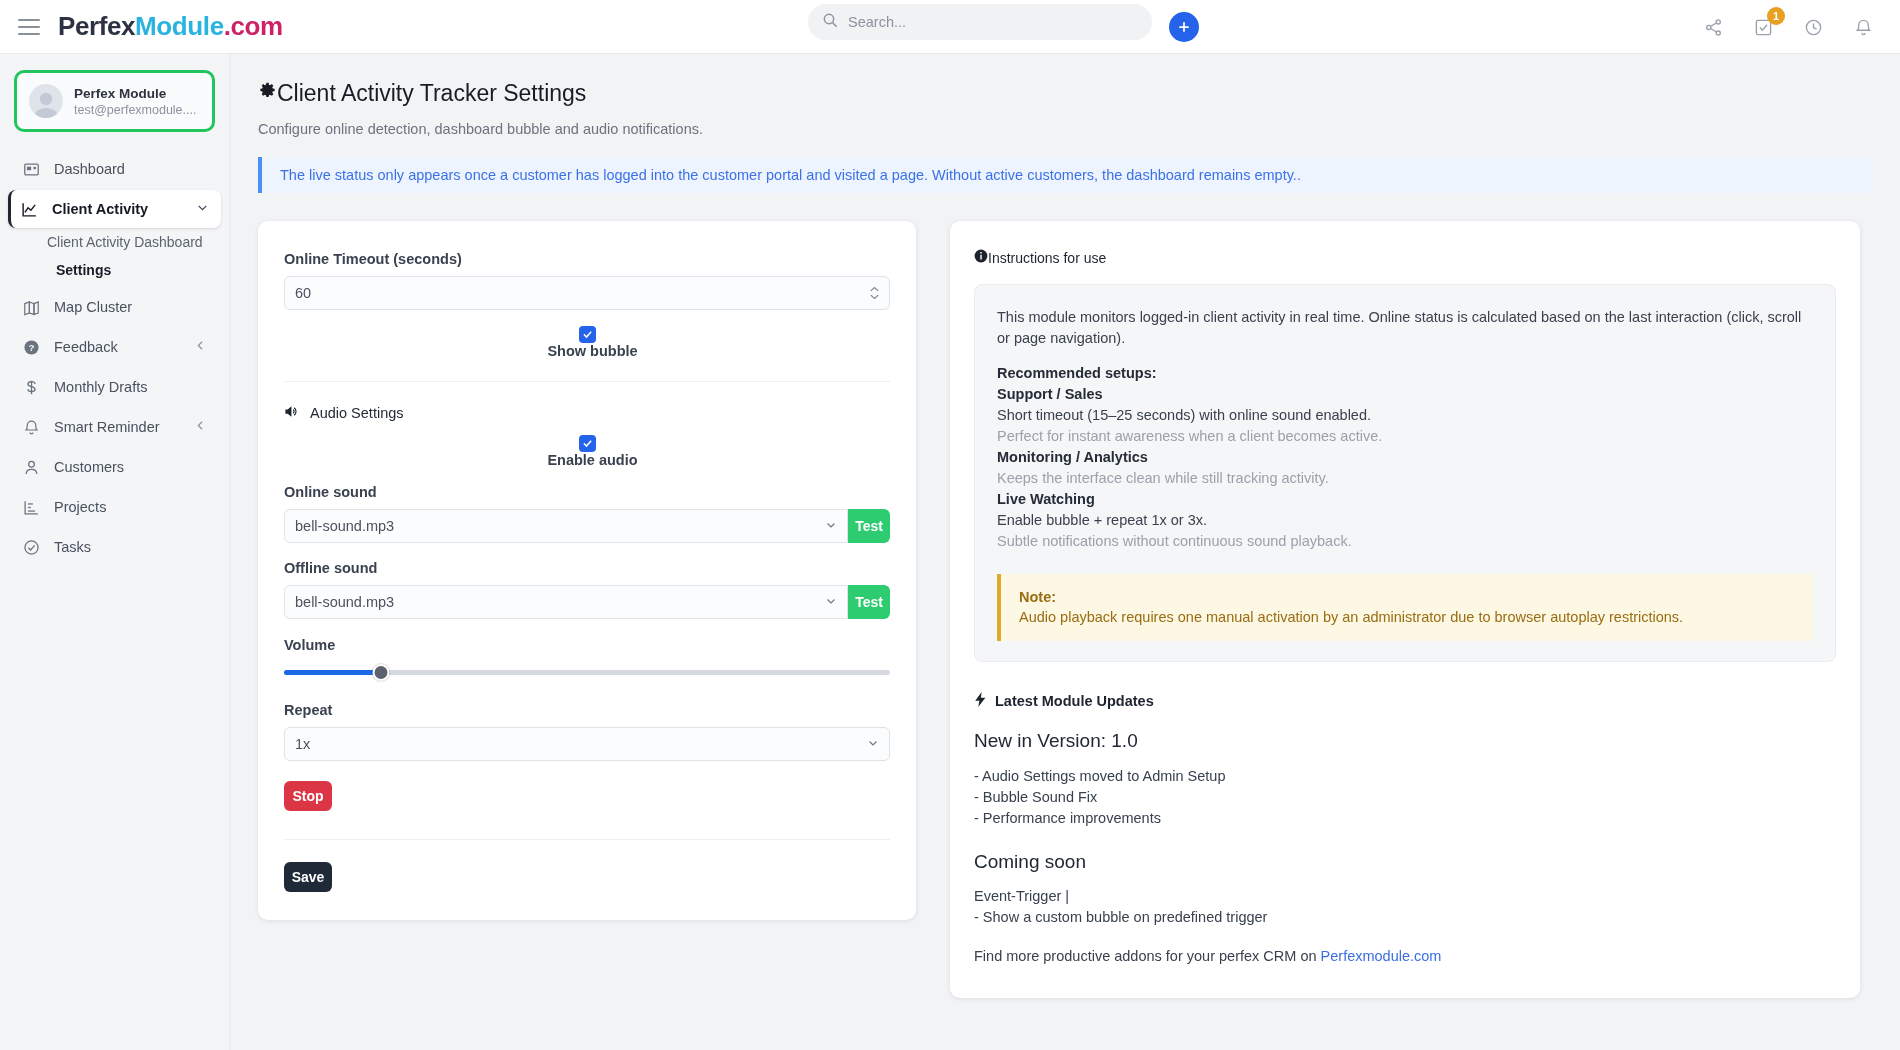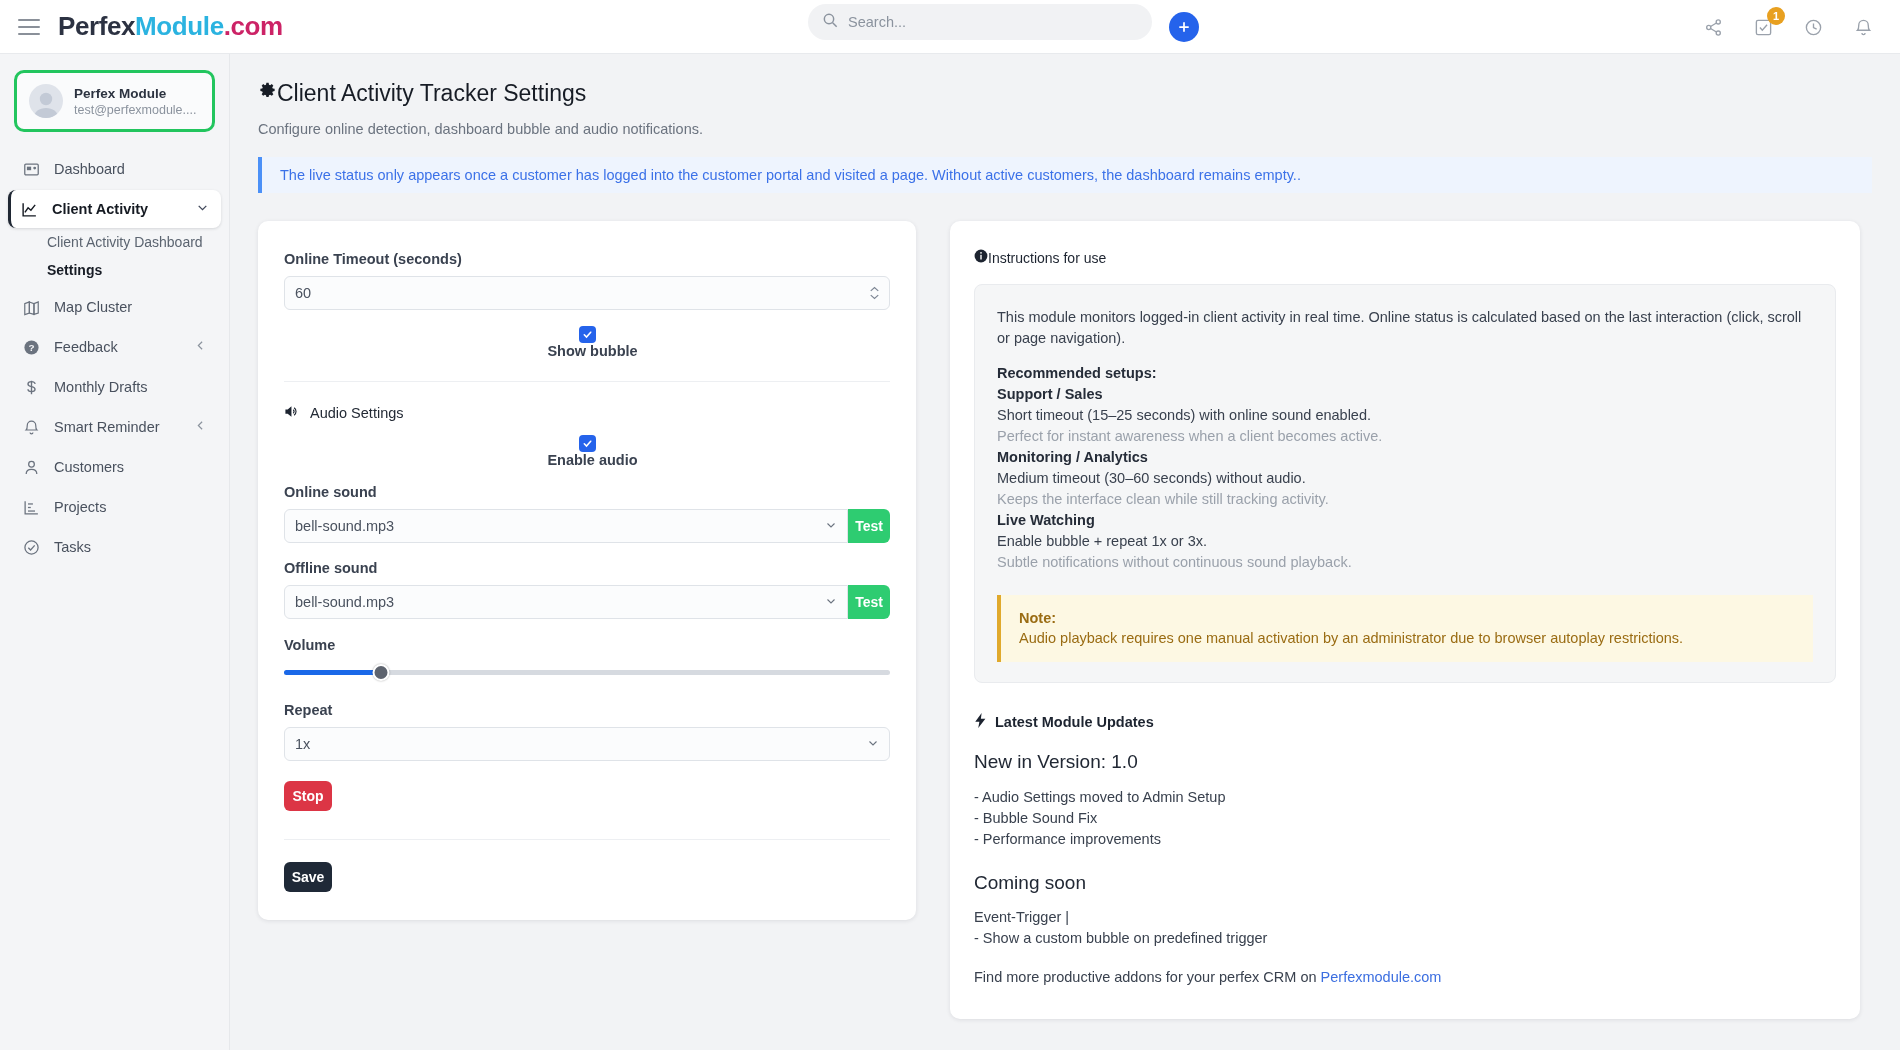--- a/index.html
+++ b/index.html
@@ -105,21 +105,21 @@
     box-shadow: 0 1px 3px rgba(20,25,35,.14);
     border-left: 3px solid #1f2733;
     padding-left: 9px;
     margin: 2px 8px;
   }
   .subitem {
     font-size: 14px; color: #5b6470;
     padding: 2px 0 2px 47px; line-height: 20px;
     cursor: pointer;
   }
-  .subitem.current { color: #171c25; font-weight: bold; padding-top: 6px; padding-bottom: 6px;}
+  .subitem.current { color: #171c25; font-weight: bold; padding-top: 6px; padding-bottom: 6px; margin-left: 9px;}
 
   
   .main { position: absolute; top: 54px; left: 230px; width: 1670px; height: 996px; padding: 26px 28px 0 28px; }
   .pagetitle {
     font-size: 23px; color: #171c25; font-weight: normal;
     display: flex; align-items: center; gap: 0;
   }
   .pagesub { font-size: 14.5px; color: #6b737f; margin-top: 14px; }
 
   .alert {
@@ -563,21 +563,20 @@
       <div class="greybox">
         <div class="gp">This module monitors logged-in client activity in real time. Online status is calculated based on the last interaction (click, scroll or page navigation).</div>
         <div class="gap"></div>
         <div class="gp bold">Recommended setups:</div>
 
         <div class="gp bold">Support / Sales</div>
         <div class="gp">Short timeout (15–25 seconds) with online sound enabled.</div>
         <div class="gp muted">Perfect for instant awareness when a client becomes active.</div>
 
         <div class="gp bold">Monitoring / Analytics</div>
-        <div class="gp">Medium timeout (30–60 seconds) without audio.</div>
         <div class="gp muted">Keeps the interface clean while still tracking activity.</div>
 
         <div class="gp bold">Live Watching</div>
         <div class="gp">Enable bubble + repeat 1x or 3x.</div>
         <div class="gp muted">Subtle notifications without continuous sound playback.</div>
 
         <div class="notebox">
           <div class="nt b">Note:</div>
           <div class="nt">Audio playback requires one manual activation by an administrator due to browser autoplay restrictions.</div>
         </div>

